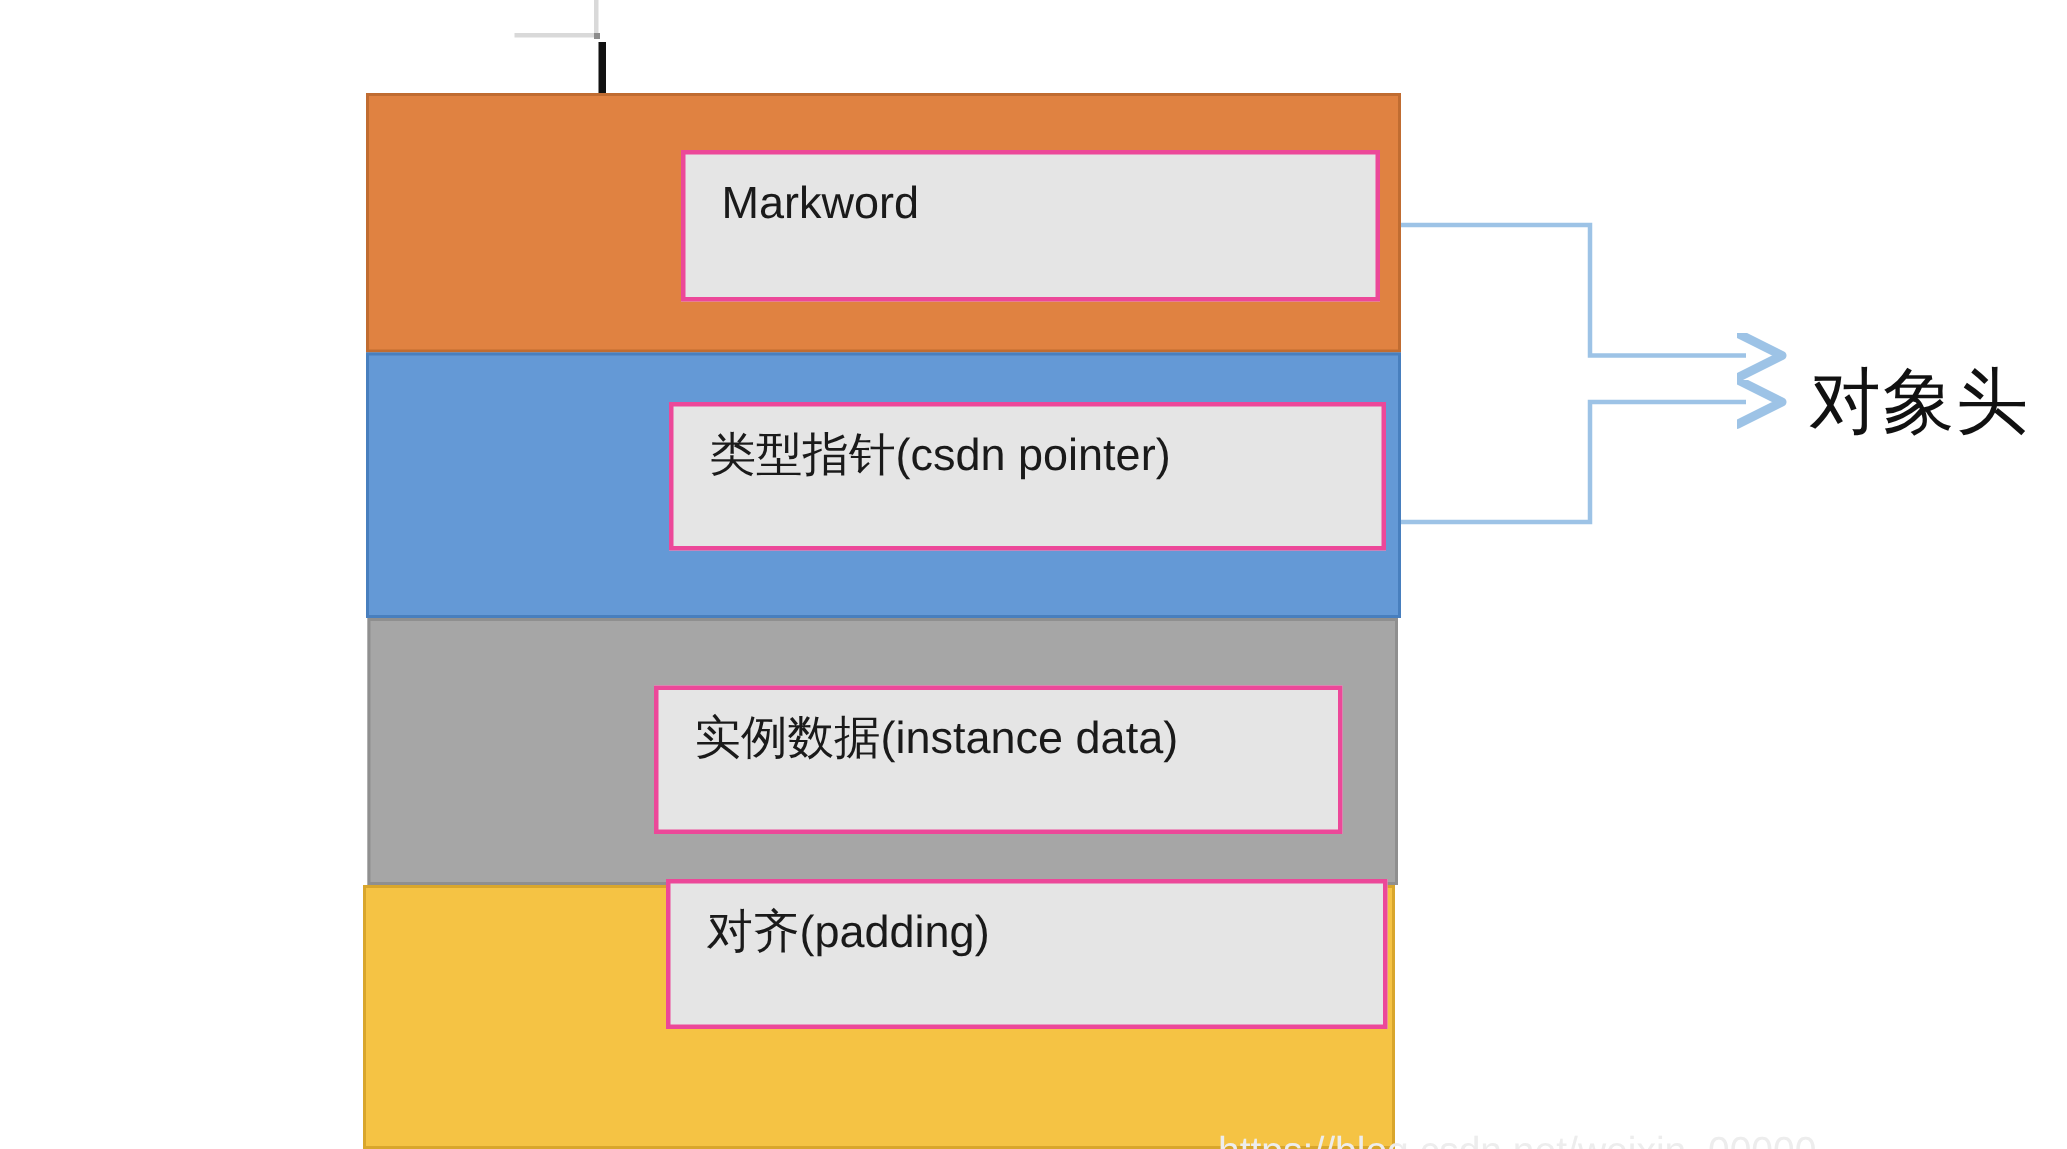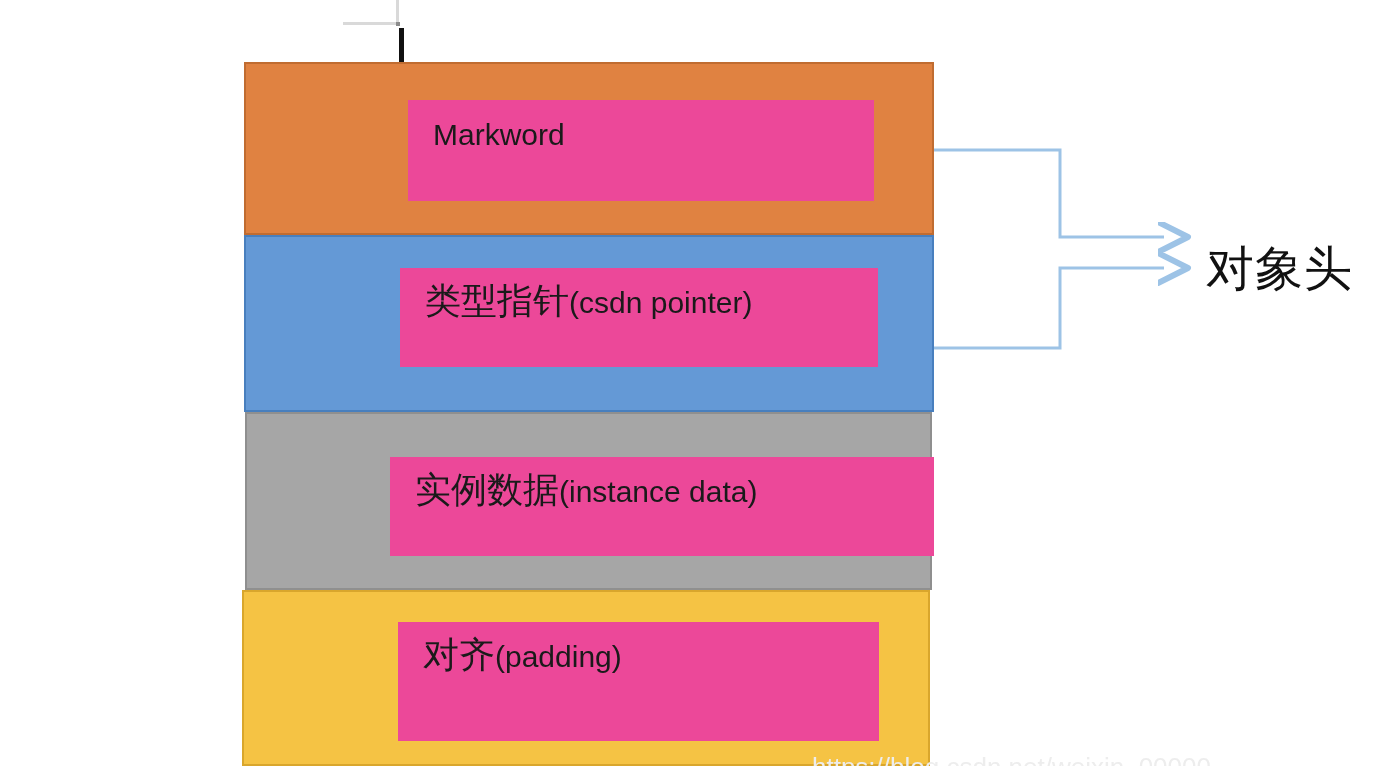--- a/index.html
+++ b/index.html
@@ -100,38 +100,39 @@
     top: 590px;
     width: 688px;
     height: 176px;
     background: #F5C344;
     border: 2px solid #d9a62c;
   }
 
   
   .inner-box {
     position: absolute;
-    background: #ec4899;
-    border: 1px solid #ec4899;
+    background: #e5e5e5;
+    border: 3px solid #ec4899;
     box-sizing: border-box;
     overflow: hidden;
+    margin-left: 46px;
   }
   .inner-box .inner-text {
     position: absolute;
     left: 24px;
     top: 12px;
     white-space: nowrap;
     color: #1a1a1a;
     font-size: 30px;
     line-height: 40px;
     letter-spacing: 0px;
   }
   .inner-text .cjk {
     font-family: "DejaVu Sans", "Liberation Sans", sans-serif;
-    font-size: 36px;
+    font-size: 31px;
   }
   .inner-text .lat {
     font-family: "Liberation Sans", "DejaVu Sans", sans-serif;
     font-size: 30px;
   }
 
   .box-markword {
     left: 408px;
     top: 100px;
     width: 466px;
@@ -139,28 +140,28 @@
   }
   .box-classptr {
     left: 400px;
     top: 268px;
     width: 478px;
     height: 99px;
   }
   .box-instance {
     left: 390px;
     top: 457px;
-    width: 544px;
+    width: 459px;
     height: 99px;
   }
   .box-padding {
     left: 398px;
-    top: 622px;
+    top: 586px;
     width: 481px;
-    height: 119px;
+    height: 100px;
   }
 
   
   .connector-svg {
     position: absolute;
     left: 920px;
     top: 130px;
     width: 280px;
     height: 250px;
     overflow: visible;

